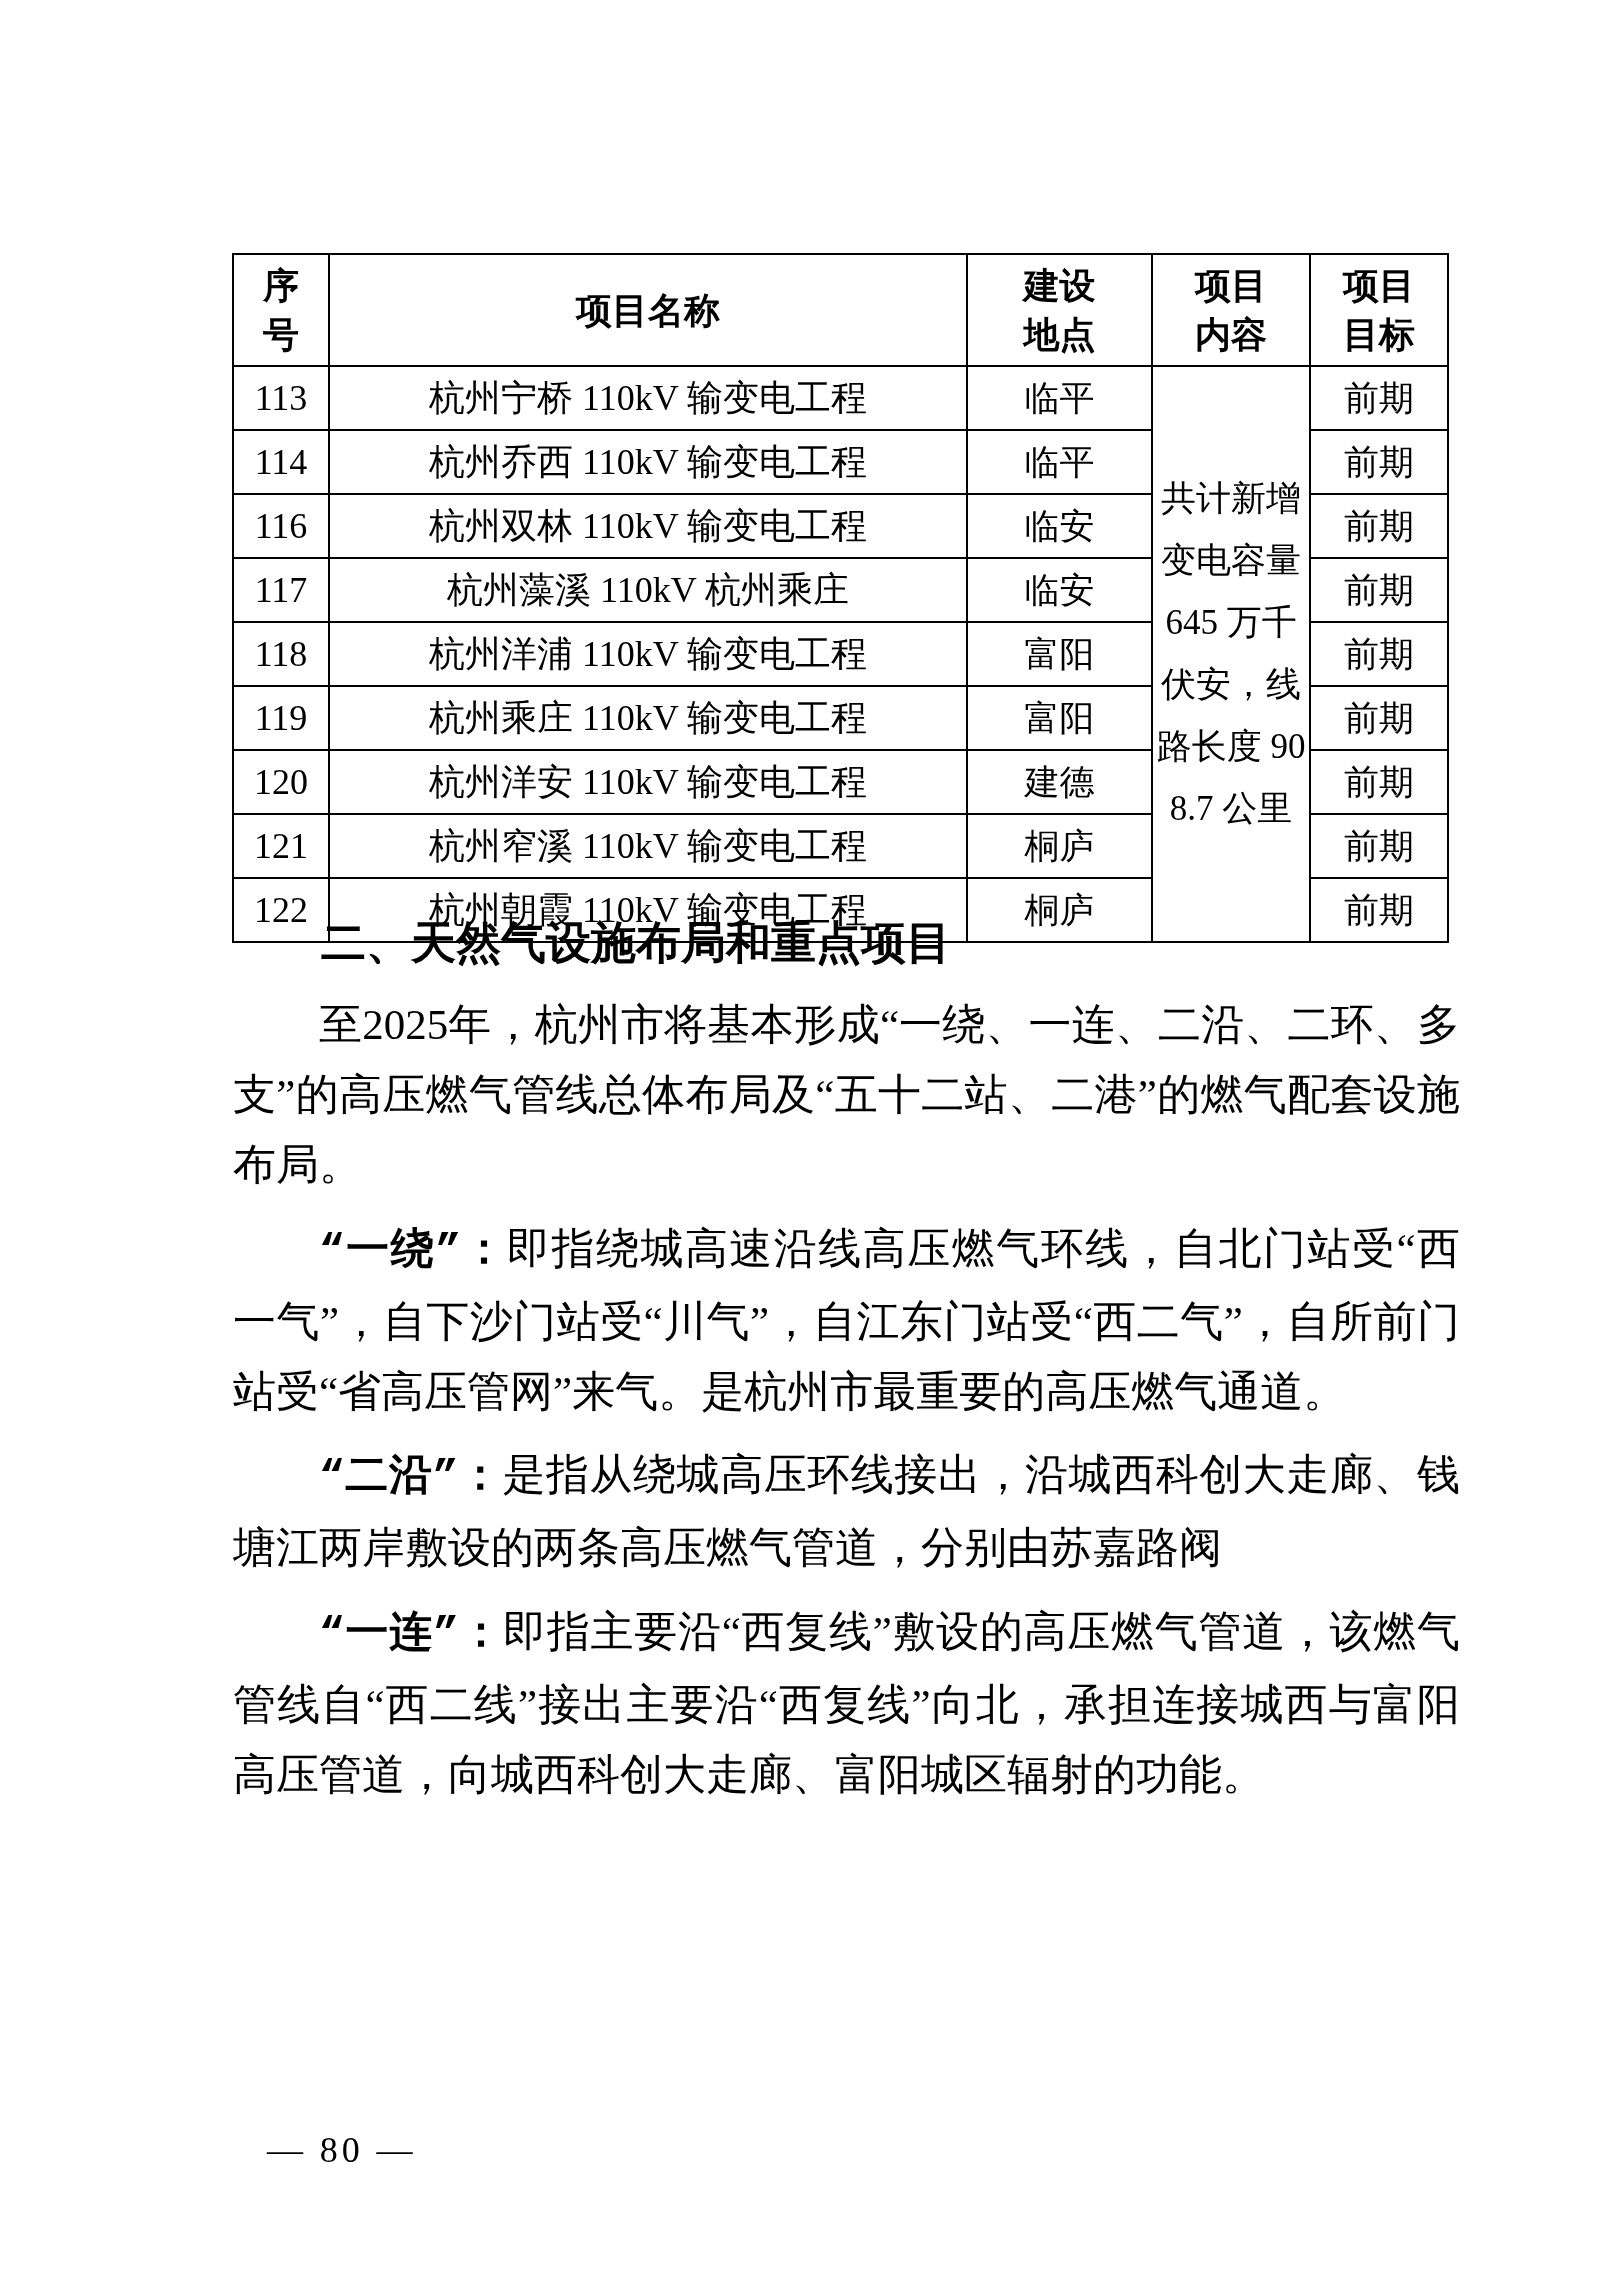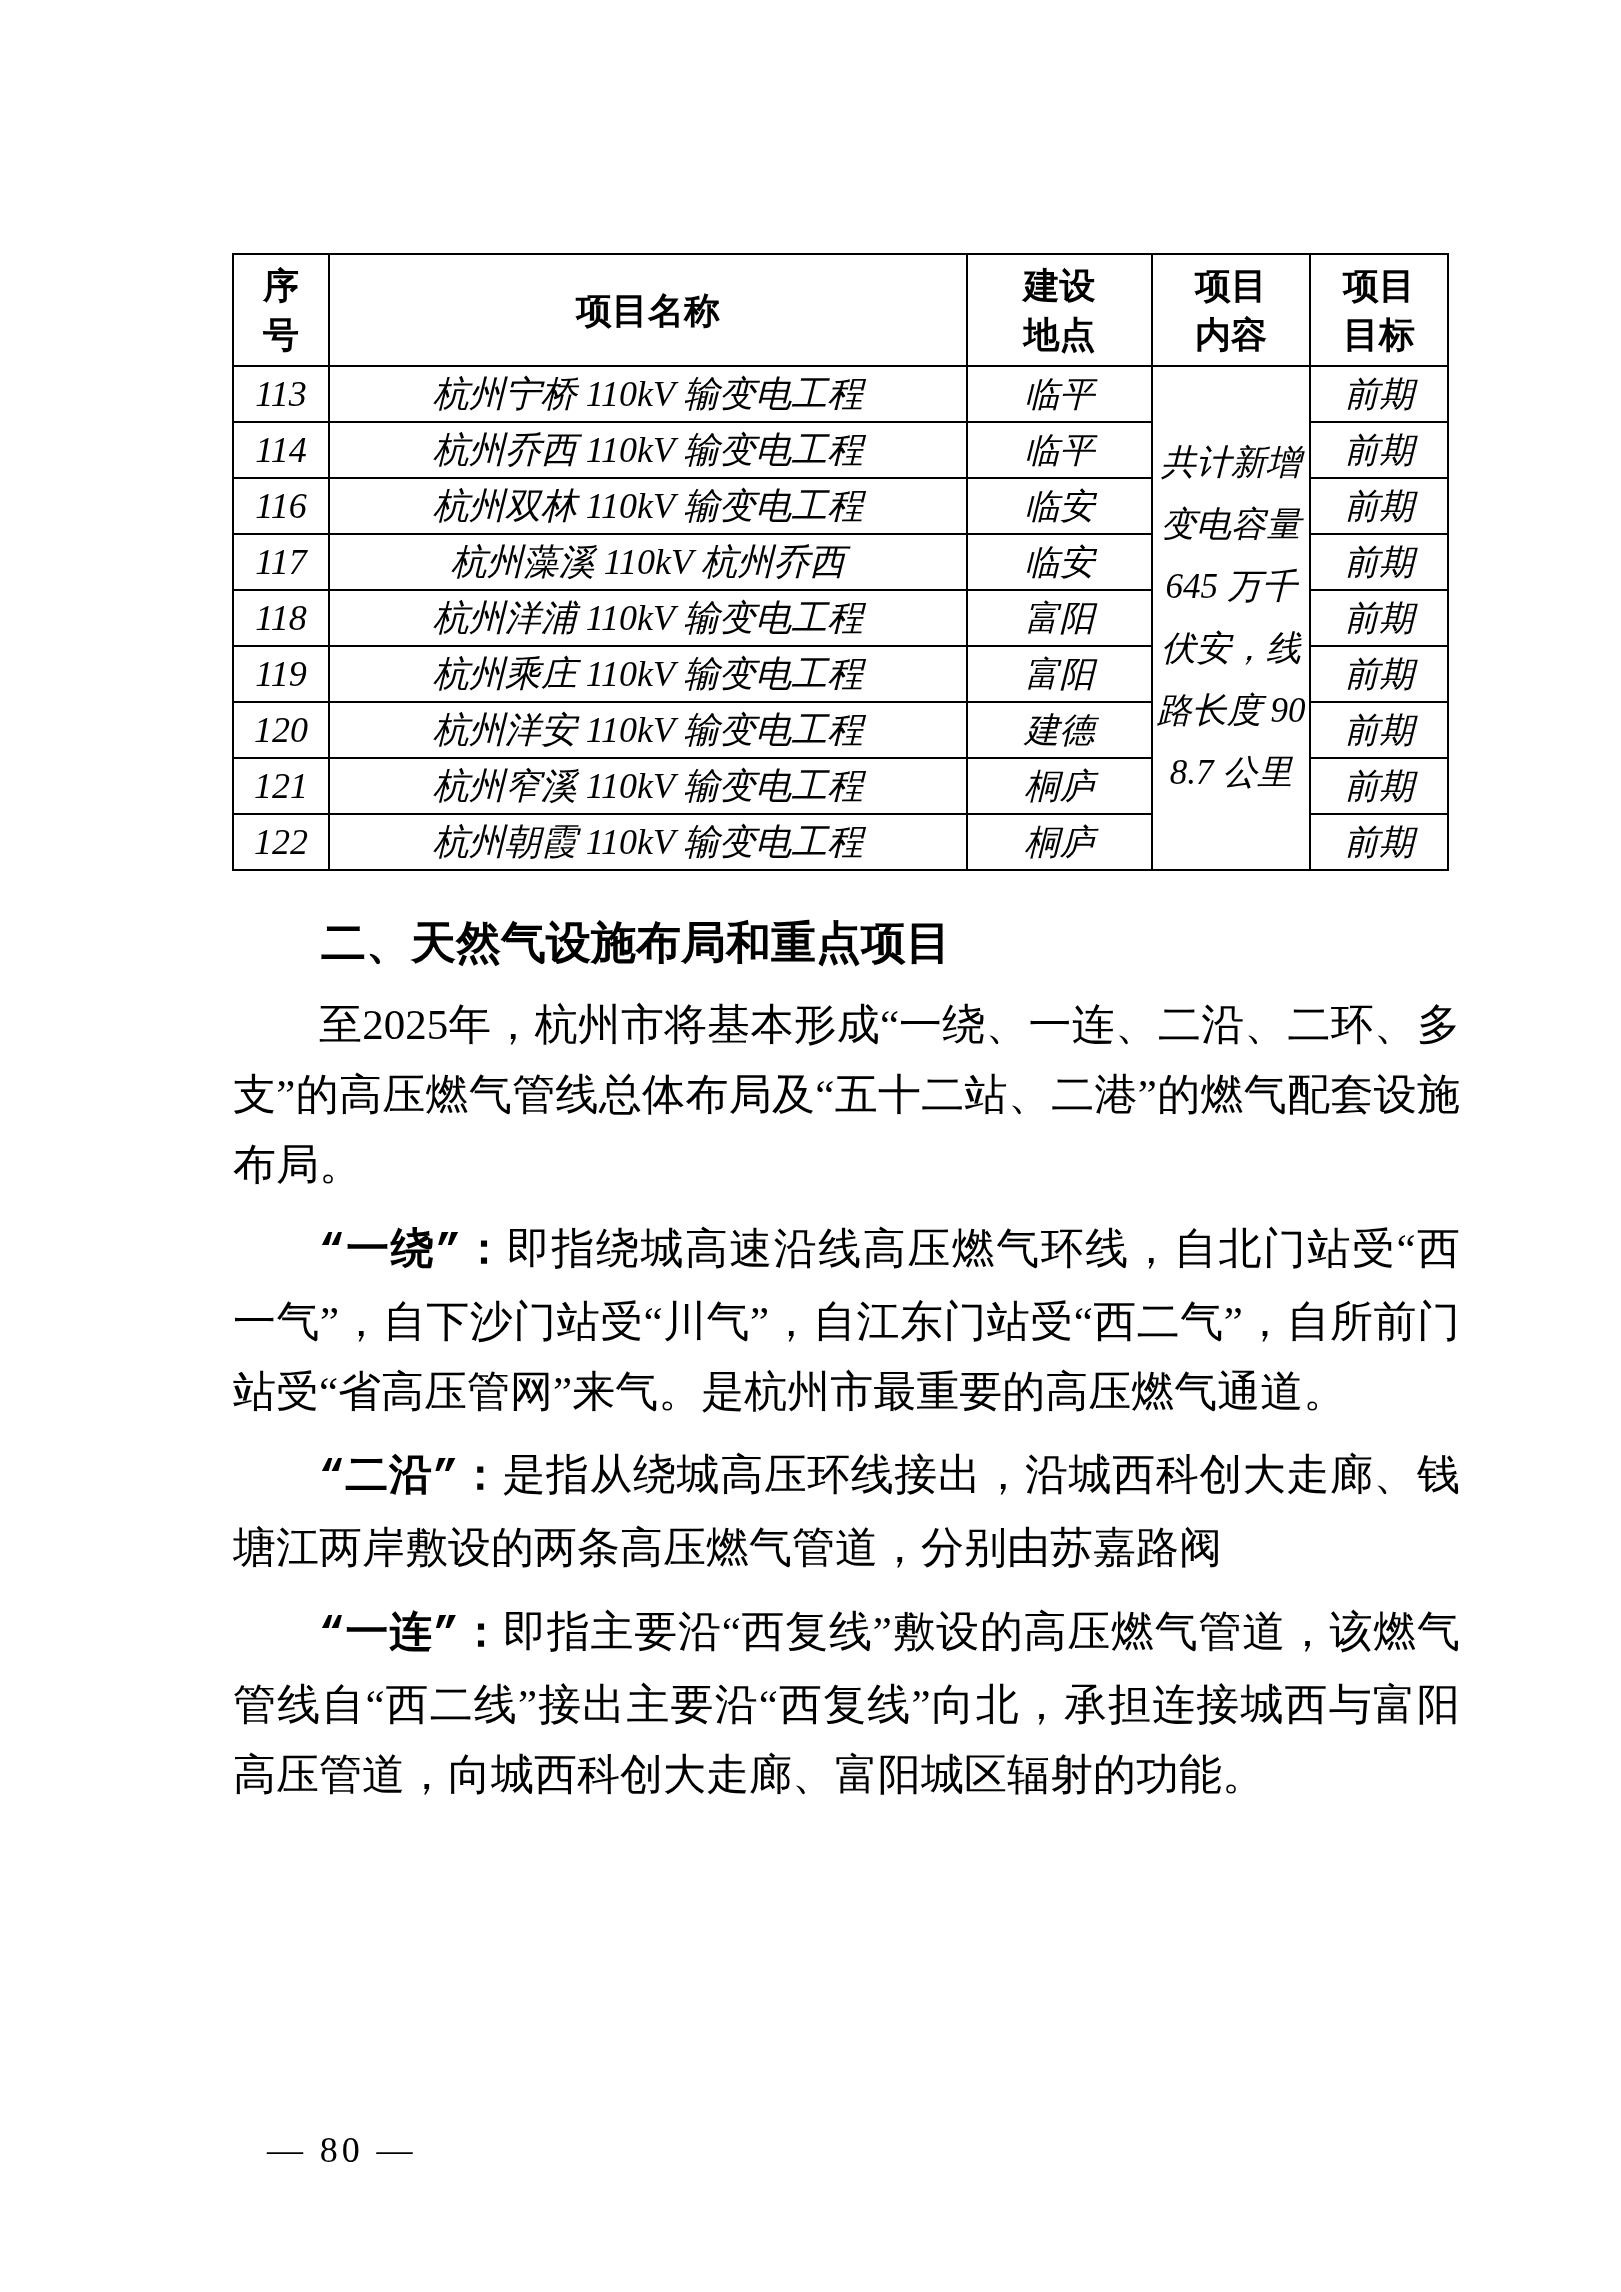--- a/index.html
+++ b/index.html
@@ -28,21 +28,21 @@
   }
   table.projects th,
   table.projects td {
     border: 2px solid #000;
     text-align: center;
     vertical-align: middle;
     padding: 0;
     overflow: hidden;
   }
   table.projects thead tr { height: 112px; }
-  table.projects tbody tr { height: 56px; font-style: italic; }
+  table.projects tbody tr { height: 64px; }
   table.projects th {
     font-weight: bold;
     font-size: 36px;
     line-height: 49px;
     white-space: pre-line;
     font-family: "Liberation Sans", sans-serif;
   }
   td.c-no   { font-size: 36px; }
   td.c-name { font-size: 36px; }
   td.c-loc  { font-size: 35px; }
@@ -138,21 +138,21 @@
           <td class="c-goal">前期</td>
         </tr>
         <tr>
           <td class="c-no">116</td>
           <td class="c-name">杭州双林 110kV 输变电工程</td>
           <td class="c-loc">临安</td>
           <td class="c-goal">前期</td>
         </tr>
         <tr>
           <td class="c-no">117</td>
-          <td class="c-name">杭州藻溪 110kV 杭州乔西</td>
+          <td class="c-name">杭州藻溪 110kV 杭州乘庄</td>
           <td class="c-loc">临安</td>
           <td class="c-goal">前期</td>
         </tr>
         <tr>
           <td class="c-no">118</td>
           <td class="c-name">杭州洋浦 110kV 输变电工程</td>
           <td class="c-loc">富阳</td>
           <td class="c-goal">前期</td>
         </tr>
         <tr>

